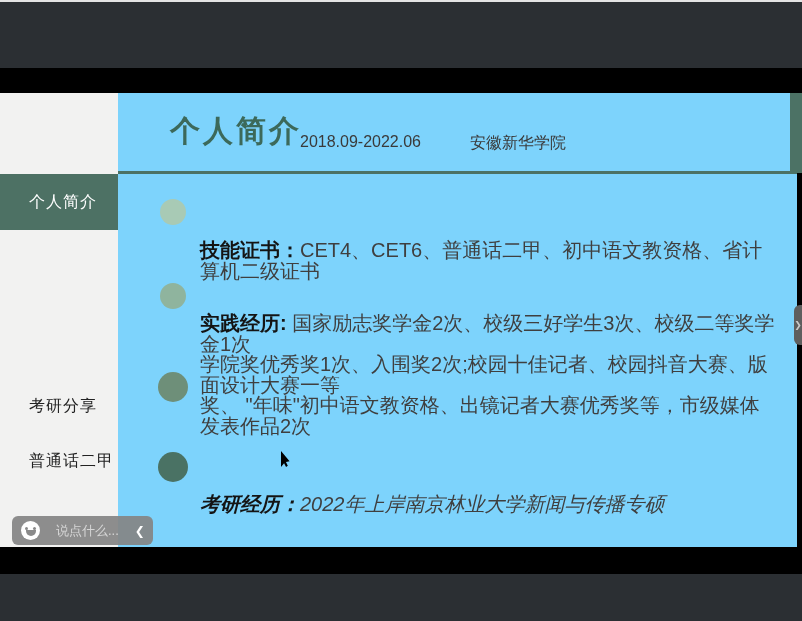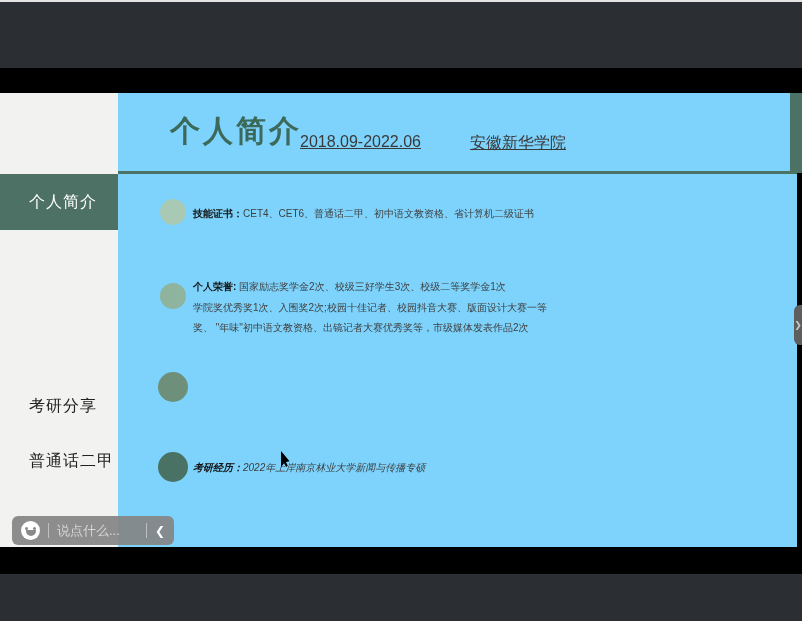--- a/index.html
+++ b/index.html
@@ -20,32 +20,32 @@
   .side-item { position:absolute; left:0; width:118px; height:30px; line-height:30px;
                padding-left:29px; font-size:16px; color:#222; letter-spacing:1px; cursor:pointer; }
   .side-item.active { height:56px; line-height:56px; color:#fff; }
 
   .header-rule { position:absolute; left:118px; top:78px; width:684px; height:3px; }
   .corner-bar  { position:absolute; left:790px; top:0; width:12px; height:80px; }
   .right-black-edge { position:absolute; left:797px; top:80px; width:5px; height:374px; background:#000; }
 
   .hdr-title { position:absolute; left:170px; top:18px; font-family:"Liberation Serif","DejaVu Serif",serif;
                font-size:30px; font-weight:700; letter-spacing:3px; }
-  .hdr-meta  { position:absolute; top:40px; font-size:16px; color:#3a3a3a;text-decoration:underline; }
+  .hdr-meta  { position:absolute; top:40px; font-size:16px; color:#3a3a3a; }
   .hdr-period { left:300px; }
   .hdr-school { left:470px;text-align:right; }
   .hdr-major  { left:607px; }
 
   .bullet-dot { position:absolute; border-radius:50%; }
-  .bullet-text { position:absolute; left:193px; font-size:10px; color:#3f3f3f;
-                 line-height:20.5px; white-space:pre-line; width:575px; }
+  .bullet-text { position:absolute; left:200px; font-size:20px; color:#3f3f3f;
+                 line-height:20.5px; white-space:pre-line; width:575px;margin-top:36px; }
   .bullet-text b { color:#141414; }
 
   
-  .chat-pill { position:absolute; left:12px; top:516px; width:162px; height:29px;
+  .chat-pill { position:absolute; left:12px; top:516px; width:141px; height:29px;
                background:rgba(132,132,132,.92); border-radius:6px; display:flex;
                align-items:center; }
   .smiley { position:relative; width:19px; height:19px; margin-left:9px; border-radius:50%;
             background:#fff; flex:0 0 auto; cursor:pointer; }
   .smiley::before { content:""; position:absolute; left:4px; top:6px; width:3px; height:3px;
                     border-radius:50%; background:#8a8a8a; box-shadow:8px 0 0 #8a8a8a; }
   .smiley::after  { content:""; position:absolute; left:4.5px; top:9px; width:10px; height:6px;
                     border-radius:0 0 10px 10px; background:#8a8a8a; }
   .pill-div { width:1px; height:15px; background:rgba(255,255,255,.45); margin:0 8px; }
   .chat-input { font-size:13px; color:#d6d6d6; flex:1 1 auto; white-space:nowrap; cursor:text; }
@@ -83,21 +83,21 @@
     <div class="sidebar">
       <div class="side-item active" style="top: 81px; background: rgb(77, 113, 100);">个人简介</div>
       <div class="side-item" style="top:298px;">考研分享</div>
       <div class="side-item" style="top:353px;">普通话二甲</div>
     </div>
 
     <div class="bullet-dot" style="left: 160px; top: 106px; width: 26px; height: 26px; background: rgb(168, 202, 181);"></div>
     <div class="bullet-text" style="top:111px;"><b>技能证书：</b><span>CET4、CET6、普通话二甲、初中语文教资格、省计算机二级证书</span></div>
 
     <div class="bullet-dot" style="left: 160px; top: 190px; width: 26px; height: 26px; background: rgb(143, 180, 158);"></div>
-    <div class="bullet-text" style="top:184px;"><b>个人荣誉:</b><span> 国家励志奖学金2次、校级三好学生3次、校级二等奖学金1次
+    <div class="bullet-text" style="top:184px;"><b>实践经历:</b><span> 国家励志奖学金2次、校级三好学生3次、校级二等奖学金1次
 学院奖优秀奖1次、入围奖2次;校园十佳记者、校园抖音大赛、版面设计大赛一等
 奖、 "年味"初中语文教资格、出镜记者大赛优秀奖等，市级媒体发表作品2次</span></div>
 
     <div class="bullet-dot" style="left: 158px; top: 279px; width: 30px; height: 30px; background: rgb(110, 143, 121);"></div>
 
     <div class="bullet-dot" style="left: 158px; top: 359px; width: 30px; height: 30px; background: rgb(74, 114, 100);"></div>
     <div class="bullet-text" style="top:365px;font-style:italic;"><b>考研经历：</b><span>2022年上岸南京林业大学新闻与传播专硕</span></div>
 
   </div>
 

